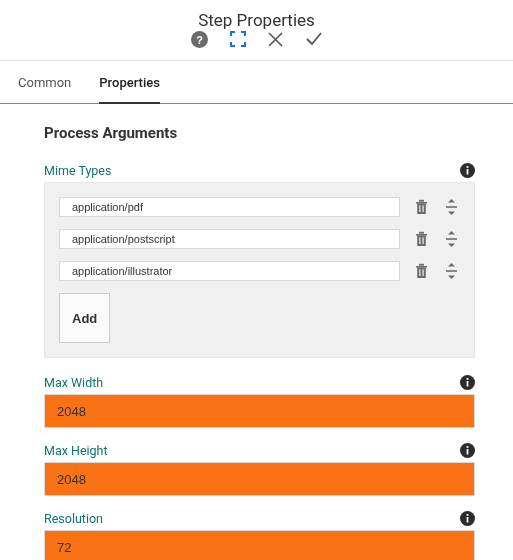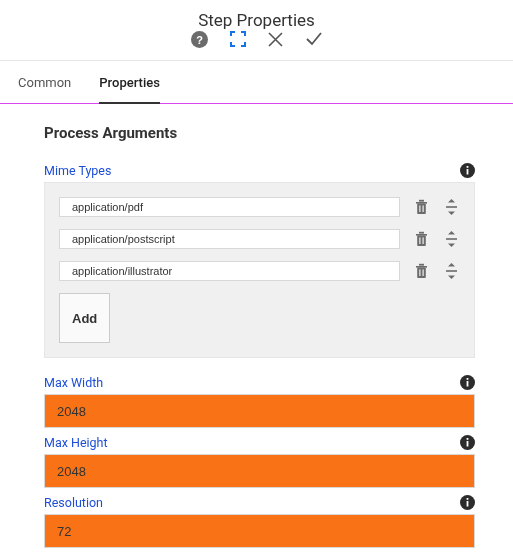--- a/index.html
+++ b/index.html
@@ -67,21 +67,21 @@
     margin-bottom: 20px;
   }
   .field-label-row {
     display: flex;
     align-items: center;
     justify-content: space-between;
     margin-bottom: 4px;
   }
   .field-label {
     font-size: 12.5px;
-    color: #1d4ed8;
+    color: #0f766e;
   }
   .info-dot {
     width: 16px;
     height: 16px;
     display: flex;
     align-items: center;
     justify-content: center;
   }
   .multifield {
     background: #f0f0f0;
@@ -118,21 +118,21 @@
     height: 50px;
     padding: 0 12px;
     background: #fafafa;
     border: 1px solid #ccc;
     font-size: 13px;
     color: #333;
     cursor: pointer;
     font-weight: 600;
   }
   .simple-field {
-    margin-bottom: 6px;
+    margin-bottom: 14px;
   }
   .simple-field input {
     width: 100%;
     height: 34px;
     border: 1px solid #d8d8d8;
     padding: 0 12px;
     font-size: 13px;
     color: #333;
     outline: none;
     background: #f97316;

